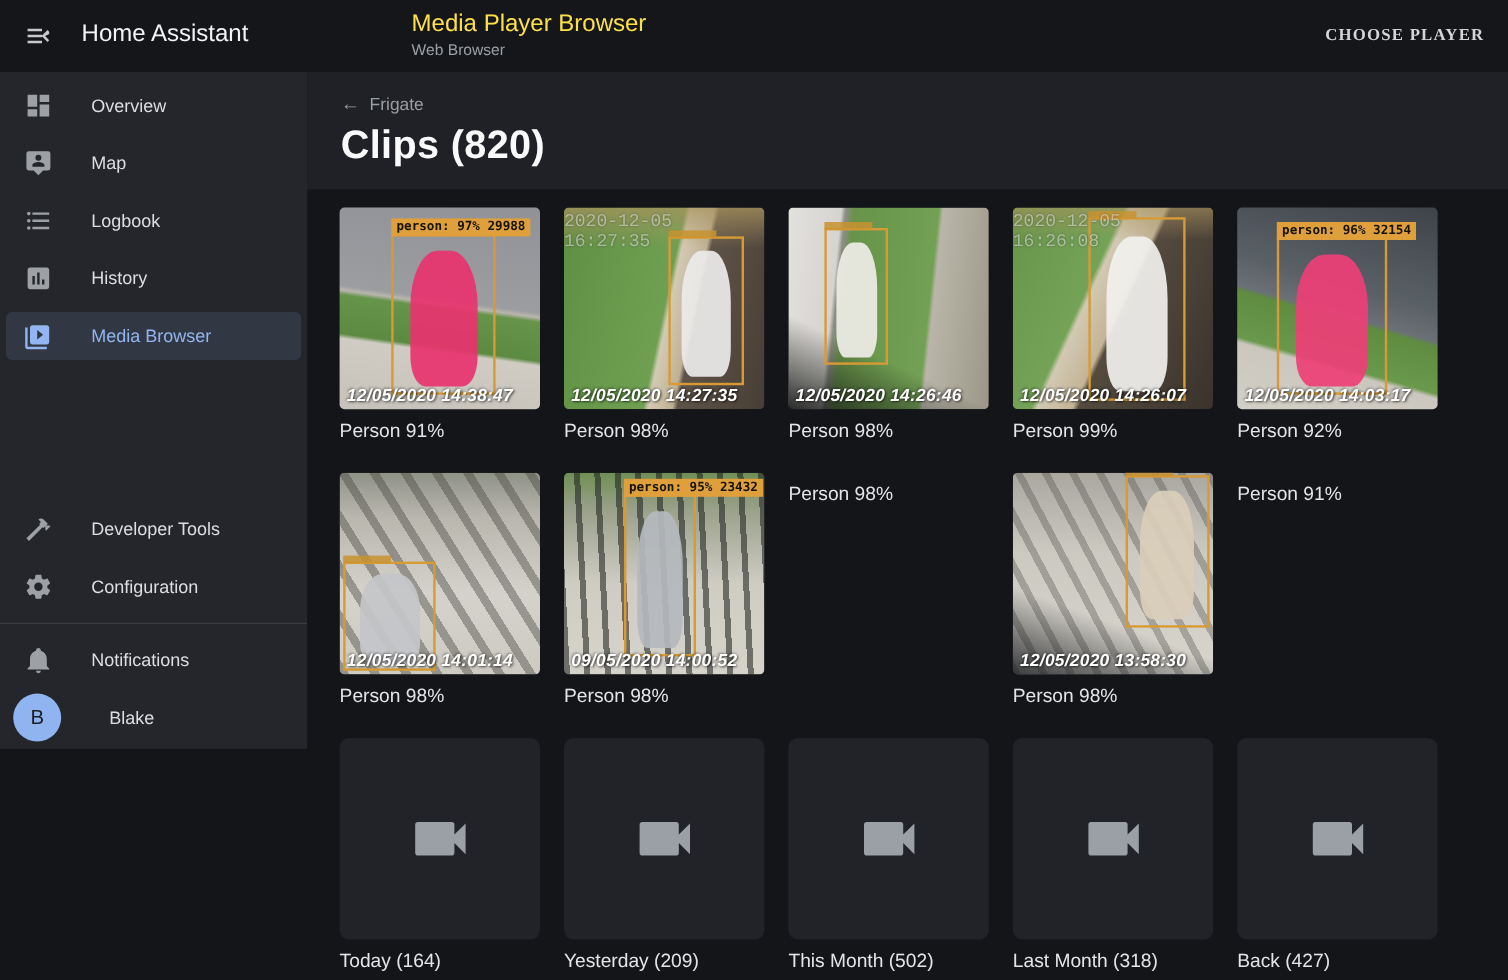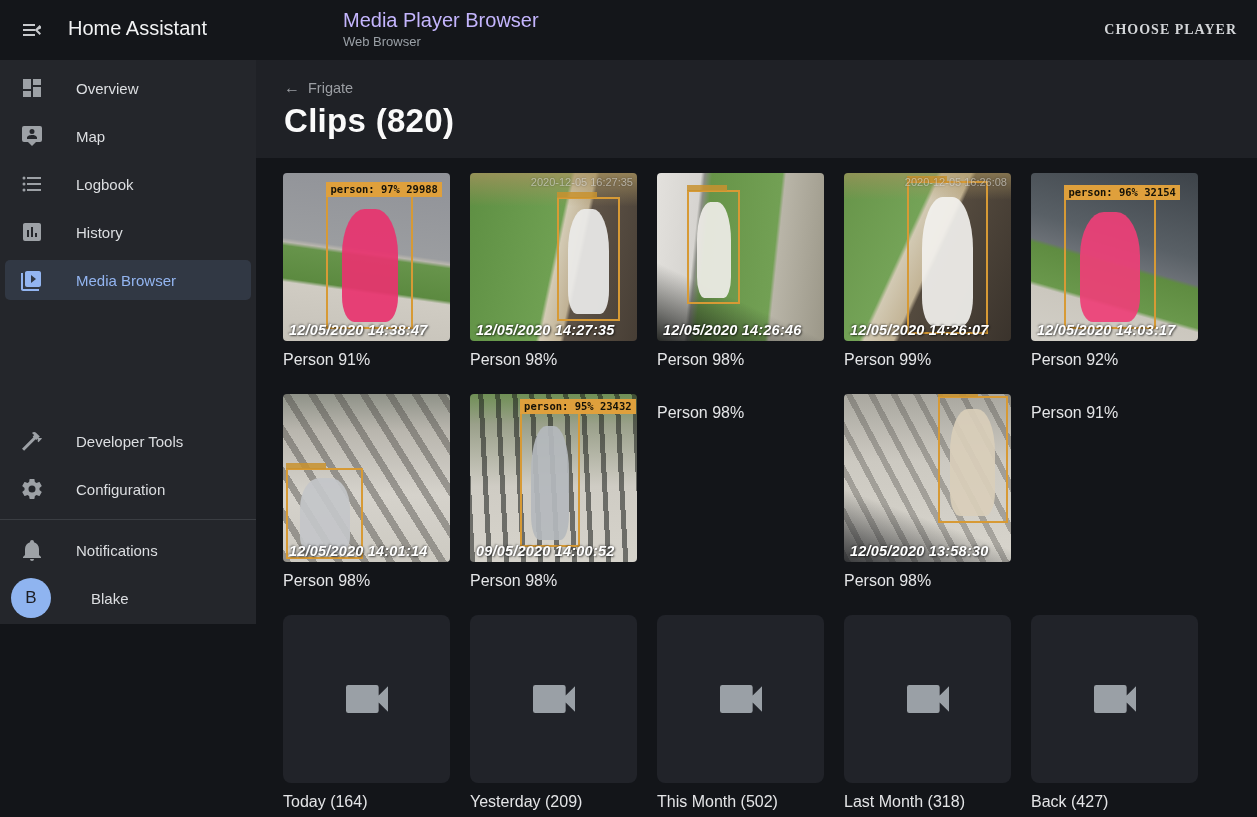--- a/index.html
+++ b/index.html
@@ -8,21 +8,21 @@
 
   
   .appbar { position:absolute; top:0; left:0; width:1257px; height:60px;
     background:#14161a; color:#e8e9eb; z-index:5; }
   .menu-btn { position:absolute; left:16px; top:14px; width:32px; height:32px;
     display:flex; align-items:center; justify-content:center; cursor:pointer; }
   .menu-btn svg { width:24px; height:24px; fill:#c7c9cc; }
   .app-name { position:absolute; left:68px; top:17px; font-size:20px; font-weight:400;
     color:#f2f3f4; }
   .page-head { position:absolute; left:343px; top:8px; }
-  .page-head .t { font-size:20px; font-weight:500; color:#c4b5fd; line-height:25px; }
+  .page-head .t { font-size:20px; font-weight:500; color:#fde047; line-height:25px; }
   .page-head .s { font-size:13px; color:#9aa0a6; line-height:17px; }
   .choose-player { position:absolute; right:10px; top:14px; height:32px; padding:0 10px;
     background:none; border:none; color:#d3d5d8; font-size:14px; font-weight:600;
     letter-spacing:1px; font-family:Liberation Serif, serif; cursor:pointer; }
 
   
   .sidebar { position:absolute; left:0; top:60px; width:256px; height:564px;
     background:#24262b; display:flex; flex-direction:column; z-index:4; }
   .nav { padding-top:4px; }
   .nav-item { height:48px; display:flex; align-items:center; cursor:pointer;
@@ -66,22 +66,22 @@
   .det-box .figure { position:absolute; left:16%; right:16%; top:9%; bottom:4%;
     border-radius:40% 40% 22% 22%; opacity:.92; }
   .det-label { position:absolute; top:-15px; left:-2px; background:#dfa03c; color:#151208;
     font-weight:700; font-size:10.5px; line-height:15px; height:15px; padding:0 4px;
     white-space:nowrap; font-family:"DejaVu Sans Mono", monospace; }
   .det-box.mini::before { content:''; position:absolute; top:-7px; left:-2px;
     width:40px; height:6px; background:#c8922f; opacity:.85; }
   .osd-ts { position:absolute; left:6px; bottom:3px; color:#fff; font-weight:800;
     font-style:italic; font-size:14.5px; letter-spacing:.2px; white-space:nowrap;
     text-shadow:1px 1px 2px rgba(0,0,0,.65), -1px -1px 2px rgba(0,0,0,.35); }
-  .faint-ts { position:absolute; top:3px; right:4px; font-size:11px;
-    color:rgba(255,255,255,.5); text-shadow:0 0 2px rgba(0,0,0,.4); }
+  .faint-ts { position:absolute; top:3px; right:4px; font-size:15px;
+    color:rgba(255,255,255,.5); text-shadow:0 0 2px rgba(0,0,0,.4);font-family:Liberation Mono, monospace; }
 
   
   [data-scene="street"] { background:
     linear-gradient(188deg,#909298 0%,#9b9da0 46%,#b9b6ae 48%,#67944b 50%,#5c8a40 67%,#d0ccc3 69%,#c6c2b9 100%); }
   [data-scene="street2"] { background:
     linear-gradient(196deg,#3d4349 0%,#596066 40%,#6b7076 52%,#5f8c41 54%,#6a984c 72%,#cbc7be 74%,#d2cfc7 100%); }
   [data-scene="lawn-porch"] { background:
     linear-gradient(180deg,rgba(168,146,94,.75) 0%,rgba(168,146,94,0) 20%),
     linear-gradient(102deg,#5e8f43 0%,#6fa052 50%,#d3cab4 52%,#c0b194 62%,#5e5347 64%,#473e35 100%); }
   [data-scene="garage-lawn"] { background:

